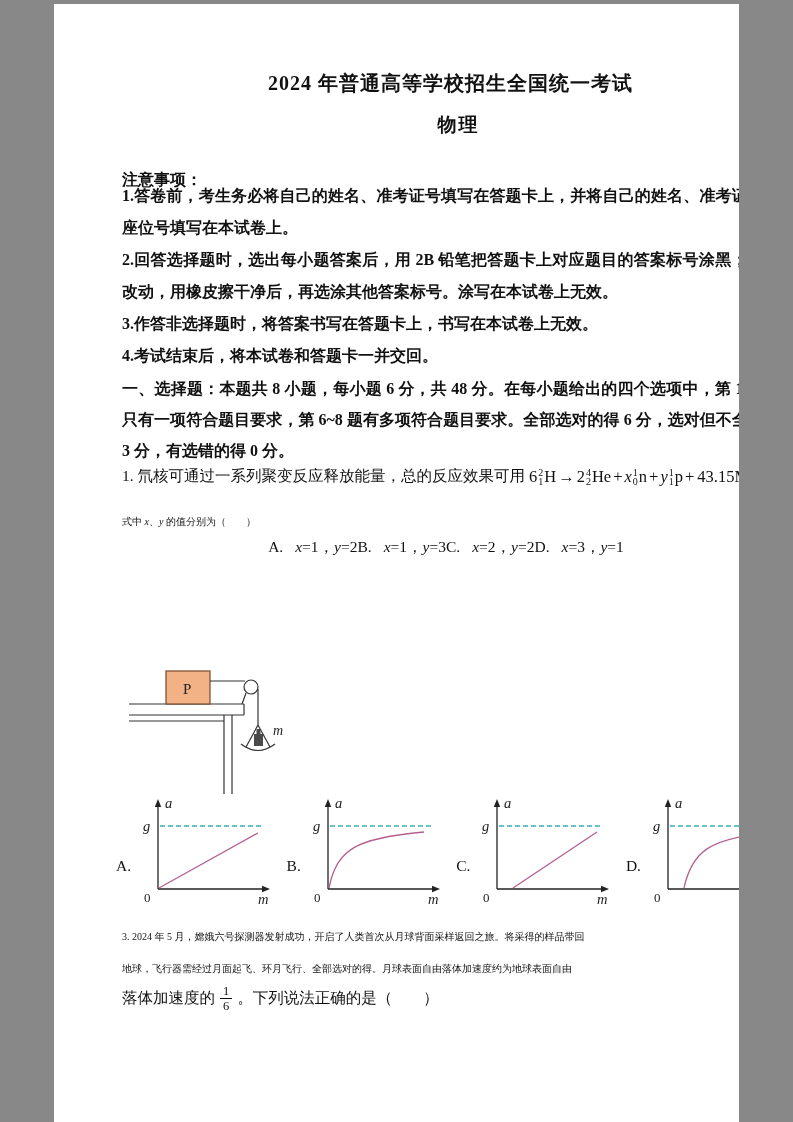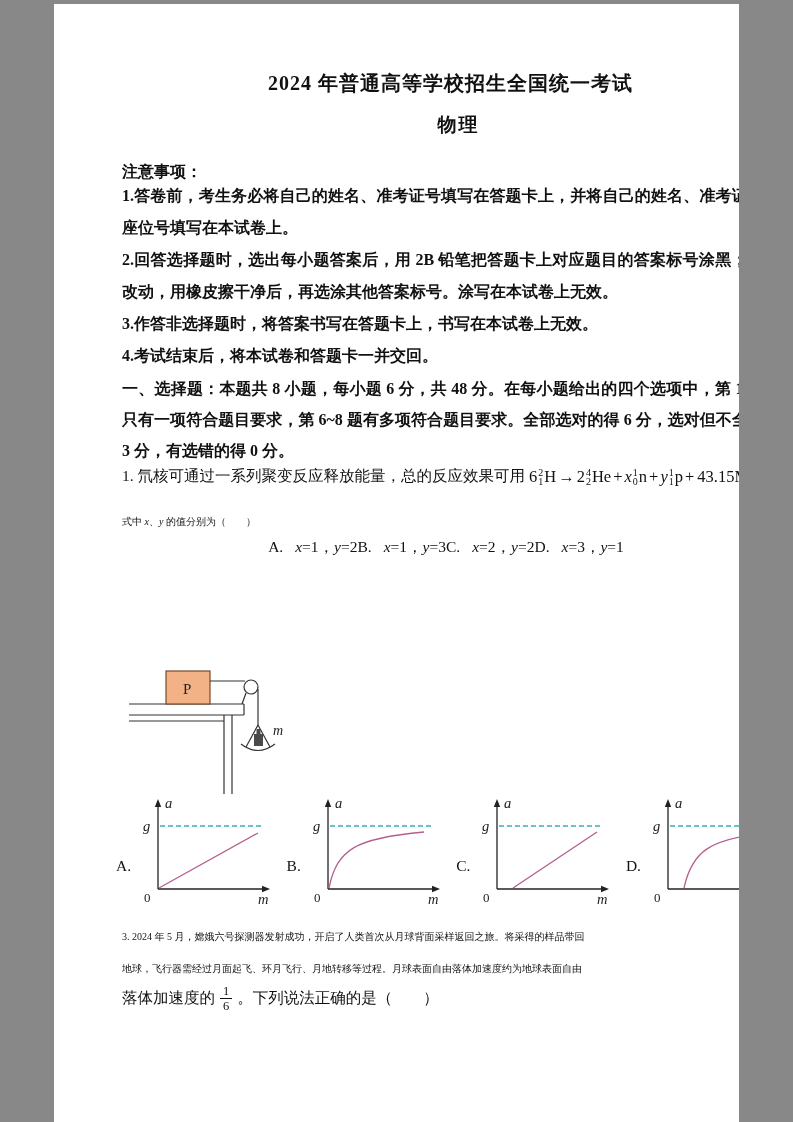--- a/index.html
+++ b/index.html
@@ -84,21 +84,21 @@
   .frac .den{display:block;padding:0 3px;}
 </style>
 </head>
 <body>
 
 <div class="page">
 
   <h1 class="title">2024 年普通高等学校招生全国统一考试</h1>
   <h2 class="subject">物理</h2>
 
-  <p class="para bold" style="top:152px">注意事项：</p>
+  <p class="para bold" style="top:160px">注意事项：</p>
   <p class="para bold" style="top:176px">1.答卷前，考生务必将自己的姓名、准考证号填写在答题卡上，并将自己的姓名、准考证号、座位号填写在本试卷上。</p>
   <p class="para bold" style="top:240px">2.回答选择题时，选出每小题答案后，用 2B 铅笔把答题卡上对应题目的答案标号涂黑；如需改动，用橡皮擦干净后，再选涂其他答案标号。涂写在本试卷上无效。</p>
   <p class="para bold" style="top:304px">3.作答非选择题时，将答案书写在答题卡上，书写在本试卷上无效。</p>
   <p class="para bold" style="top:336px">4.考试结束后，将本试卷和答题卡一并交回。</p>
 
   <p class="para bold sect" style="top:369px">一、选择题：本题共 8 小题，每小题 6 分，共 48 分。在每小题给出的四个选项中，第 1~5 题只有一项符合题目要求，第 6~8 题有多项符合题目要求。全部选对的得 6 分，选对但不全的得 3 分，有选错的得 0 分。</p>
 
   <div class="q1line">
     <span>1. 氘核可通过一系列聚变反应释放能量，总的反应效果可用</span>
     <span class="formula">
@@ -239,21 +239,21 @@
         <text class="gtxt" x="31" y="13">a</text>
         <text class="gtxt" x="124" y="109">m</text>
         <text class="gtxt" x="9" y="36">g</text>
         <text x="10" y="107">0</text>
       </svg>
     </div>
 
   </div>
 
   <p class="para" style="top:917px">3. 2024 年 5 月，嫦娥六号探测器发射成功，开启了人类首次从月球背面采样返回之旅。将采得的样品带回</p>
-  <p class="para" style="top:949px">地球，飞行器需经过月面起飞、环月飞行、月地转移等过程。月球表面自由落体加速度约为地球表面自由</p>
+  <p class="para" style="top:949px">地球，飞行器需经过月面起飞、环月飞行、全部选对的得。月球表面自由落体加速度约为地球表面自由</p>
   <div class="q3line3">
     <span>落体加速度的</span>
     <span class="frac">
         <span class="num">1</span>
         <span class="den">6</span>
       </span>
     <span>。下列说法正确的是（　　）</span>
   </div>
 
 </div>

